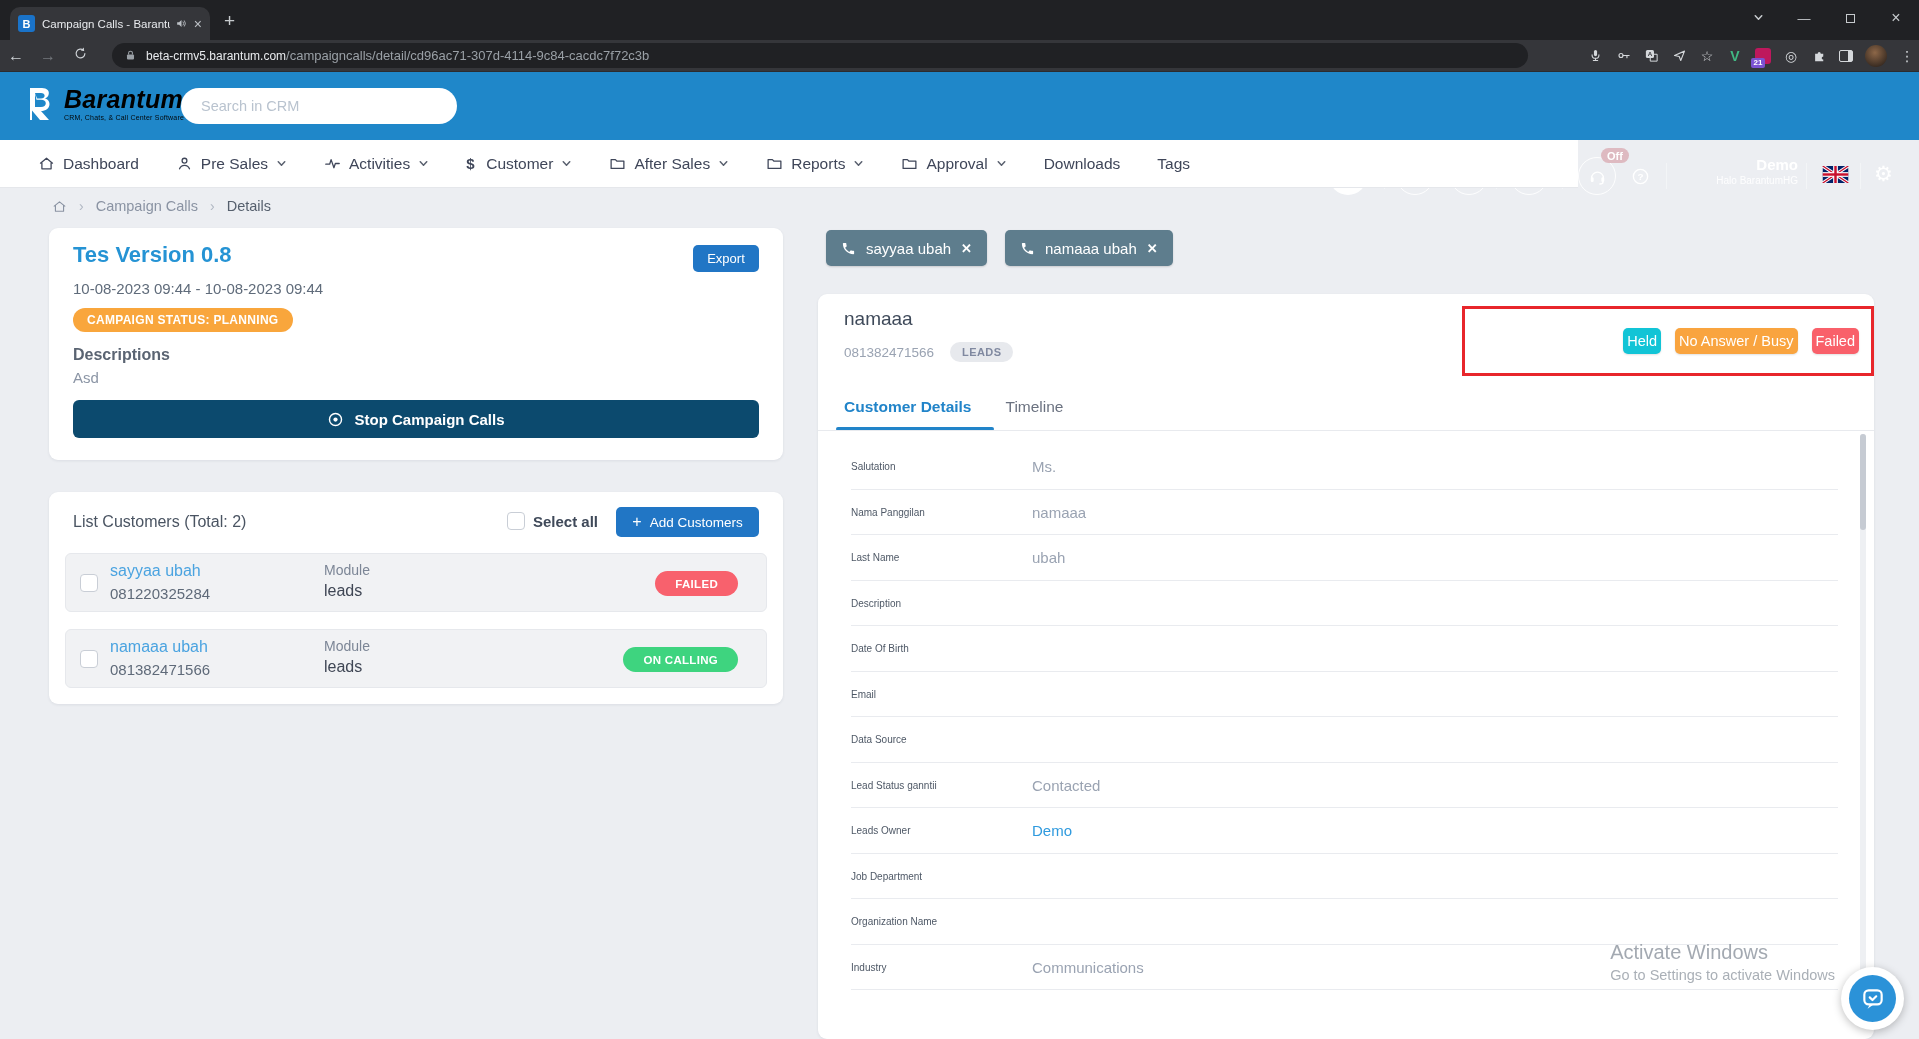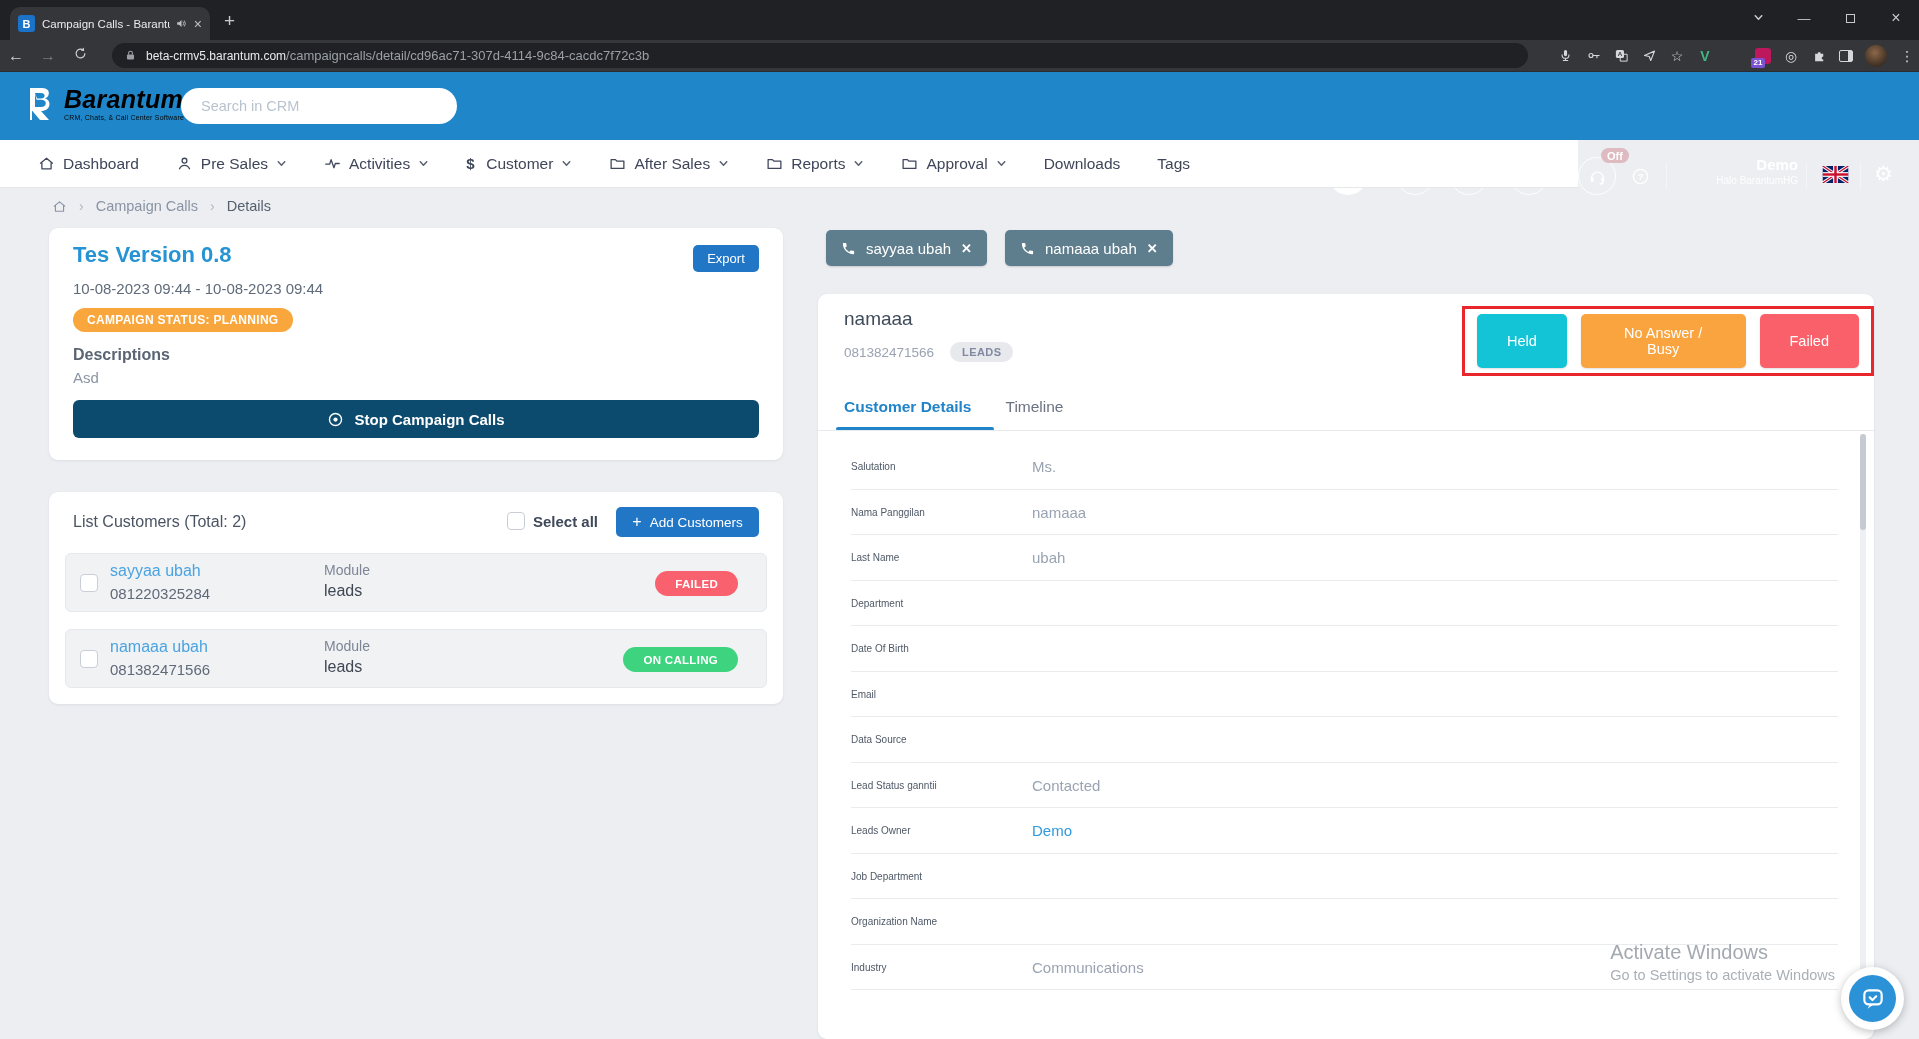--- a/index.html
+++ b/index.html
@@ -28,21 +28,21 @@
   .navg svg { width:15px; height:15px; }
   .omnibox { position:absolute; left:112px; width:1416px; height:25px; background:#202124; border-radius:13px;
              display:flex; align-items:center; padding:0 12px; }
   .omnibox svg { width:13px; height:13px; margin-right:9px; flex:0 0 auto; }
   .url-domain { color:#e8eaed; font-size:12px; white-space:nowrap; }
   .url-path { color:#9aa0a6; font-size:13px; white-space:nowrap; }
   .url-actions { position:absolute; right:4px; display:flex; align-items:center; gap:12px; }
   .uico { color:#d5d8db; width:16px; height:16px; display:flex; align-items:center; justify-content:center; font-size:14px; }
   .uico svg { width:15px; height:15px; }
   .ext-v { color:#41b883; font-weight:bold; font-size:14px; }
-  .ext-purple { position:relative; width:16px; height:16px; background:#be185d; border-radius:3px;margin-left:30px; }
+  .ext-purple { position:relative; width:16px; height:16px; background:#be185d; border-radius:3px; }
   .ext-badge { position:absolute; left:-4px; bottom:-4px; background:#7b52d1; color:#fff; font-size:8px;
                font-weight:bold; padding:0.5px 2.5px; border-radius:2px; }
   .sidepanel { width:14px; height:12px; border:1.5px solid #d5d8db; border-radius:2px; position:relative; }
   .sidepanel::after { content:""; position:absolute; right:0; top:0; width:4px; height:100%; background:#d5d8db; }
   .avatar { width:22px; height:22px; border-radius:50%; background:radial-gradient(circle at 45% 35%, #8d6748, #3a2c22 75%); }
 
   
   .appheader { position:absolute; top:72px; left:0; width:1919px; height:68px; background:#1f87c9; }
   .logo { position:absolute; left:26px; top:14px; display:flex; align-items:flex-start; }
   .logo-mark { width:30px; height:34px; }
@@ -127,22 +127,22 @@
   .chip-x { font-weight:bold; font-size:13px; }
 
   .detail { left:818px; top:294px; width:1056px; height:745px; }
   .d-name { position:absolute; left:26px; top:14px; font-size:19px; font-weight:500; color:#3f4a5a; }
   .d-phone-row { position:absolute; left:26px; top:48px; display:flex; align-items:center; gap:16px; }
   .d-phone { font-size:13.5px; color:#9aa3b2; }
   .d-badge { background:#e7e9ed; color:#8089a0; font-size:11px; font-weight:bold; border-radius:12px;
              padding:4px 12px; letter-spacing:.4px; }
   .action-box { position:absolute; right:0px; top:12px; width:412px; height:70px; border:3px solid #e8262b;
                 display:flex; align-items:center; justify-content:flex-end; gap:14px; padding:0 12px; background:#fff; }
-  .action-btn { height:54px; border:none; border-radius:5px; color:#fff; font-size:14.5px; font-family:inherit;
-                padding:0 30px; box-shadow:0 1px 2px rgba(0,0,0,.12); }
+  .action-btn { height:26px; border:none; border-radius:5px; color:#fff; font-size:14.5px; font-family:inherit;
+                padding:0 4px; box-shadow:0 1px 2px rgba(0,0,0,.12); }
   .tabs { position:absolute; left:26px; top:104px; display:flex; gap:34px; }
   .dtab { font-size:15.5px; padding-bottom:12px; color:#6b7280; }
   .dtab.active { color:#2184c9; font-weight:bold; }
   .tab-underline { position:absolute; left:18px; top:133px; width:158px; height:4px; background:#2184c9; border-radius:2px; }
   .tabs-border { position:absolute; left:0; top:136px; width:100%; height:1px; background:#e8eaee; }
   .fields { position:absolute; left:0; top:150px; width:100%; }
   .frow { height:45.5px; margin:0 36px 0 33px; border-bottom:1px solid #e9ebef; position:relative; }
   .flabel { position:absolute; left:0; top:0; line-height:45.5px; font-size:10px; color:#4e5866; }
   .fvalue { position:absolute; left:181px; top:0; line-height:45.5px; font-size:15px; color:#9aa3b2; }
   .fvalue.link { color:#2f9ade; }
@@ -558,21 +558,21 @@
     </div>
     <div class="frow">
       <span class="flabel">Nama Panggilan</span>
       <span class="fvalue">namaaa</span>
     </div>
     <div class="frow">
       <span class="flabel">Last Name</span>
       <span class="fvalue">ubah</span>
     </div>
     <div class="frow">
-      <span class="flabel">Department</span>
+      <span class="flabel">Description</span>
       <span class="fvalue"></span>
     </div>
     <div class="frow">
       <span class="flabel">Date Of Birth</span>
       <span class="fvalue"></span>
     </div>
     <div class="frow">
       <span class="flabel">Email</span>
       <span class="fvalue"></span>
     </div>

